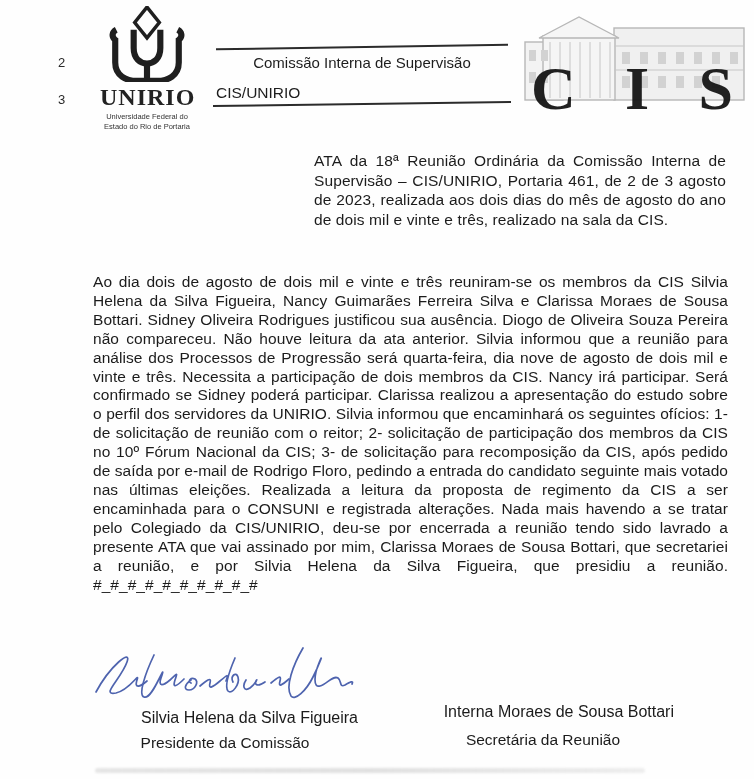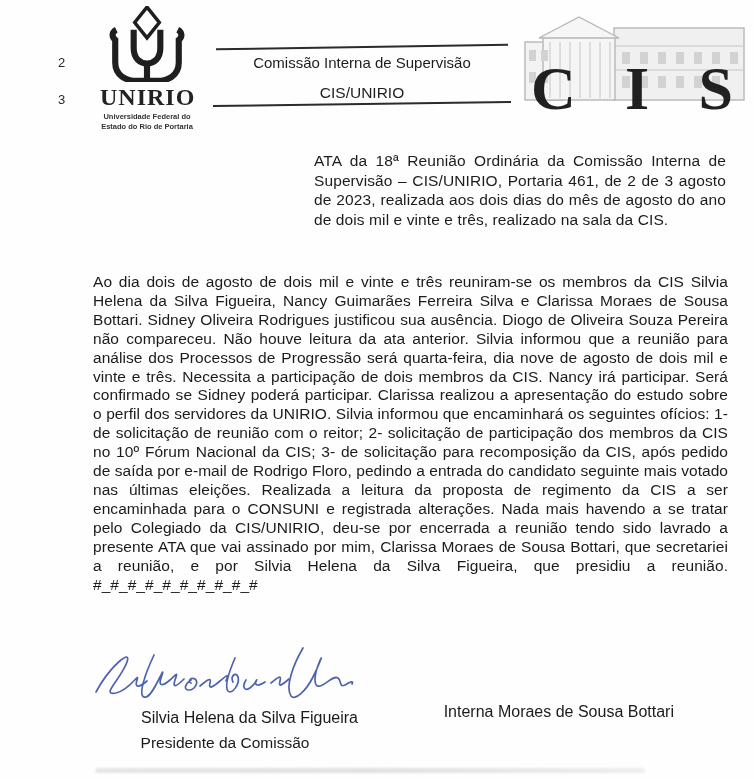--- a/index.html
+++ b/index.html
@@ -16,29 +16,29 @@
   .margin-num.n2{top:55px;}
   .margin-num.n3{top:92px;}
 
   
   .unirio{position:absolute;left:100px;top:6px;width:94px;text-align:center;}
   .unirio svg{display:block;margin:0 auto;}
   .unirio-acronym{
     font-family:"Liberation Serif", serif;
     font-weight:bold;font-size:24px;letter-spacing:1px;margin-top:2px;color:#222;
   }
-  .unirio-sub{font-size:7.5px;font-weight:bold;line-height:9px;color:#333;margin-top:1px;}
+  .unirio-sub{font-size:7.5px;font-weight:normal;line-height:9px;color:#333;margin-top:1px;}
 
   
   .header-box{position:absolute;left:216px;top:46px;width:292px;}
   .header-rule{border-top:2px solid #2b2b2b;width:100%;}
   .rule-top{transform:rotate(-0.9deg);margin-bottom:4px;}
   .rule-bottom{transform:rotate(-0.8deg);width:298px;margin-left:-3px;margin-top:1px;}
   .header-line1{font-size:15px;text-align:center;padding-top:2px;color:#1d1d1d;}
-  .header-line2{font-size:15.5px;text-align:center;margin-top:13px;color:#1d1d1d;}
+  .header-line2{font-size:15.5px;margin-top:13px;color:#1d1d1d;}
 
   
   .cis-logo{position:absolute;left:522px;top:12px;width:226px;height:102px;}
 
   
   .ata-heading{
     position:absolute;left:314px;top:151px;width:412px;
     font-size:15.5px;line-height:19.6px;text-align:justify;
     color:#1c1c1c;letter-spacing:0.1px;
   }
@@ -159,17 +159,18 @@
       </g>
     </svg>
   </div>
 
   <div class="sig-block sig-left">
     <div class="sig-name">Silvia Helena da Silva Figueira</div>
     <div class="sig-role">Presidente da Comissão</div>
   </div>
   <div class="sig-block sig-right">
     <div class="sig-name">Interna Moraes de Sousa Bottari</div>
+    <div class="sig-role">Secretária da Reunião</div>
   </div>
 
   <div class="scan-smudge"></div>
 
 </div>
 
 </body></html>

